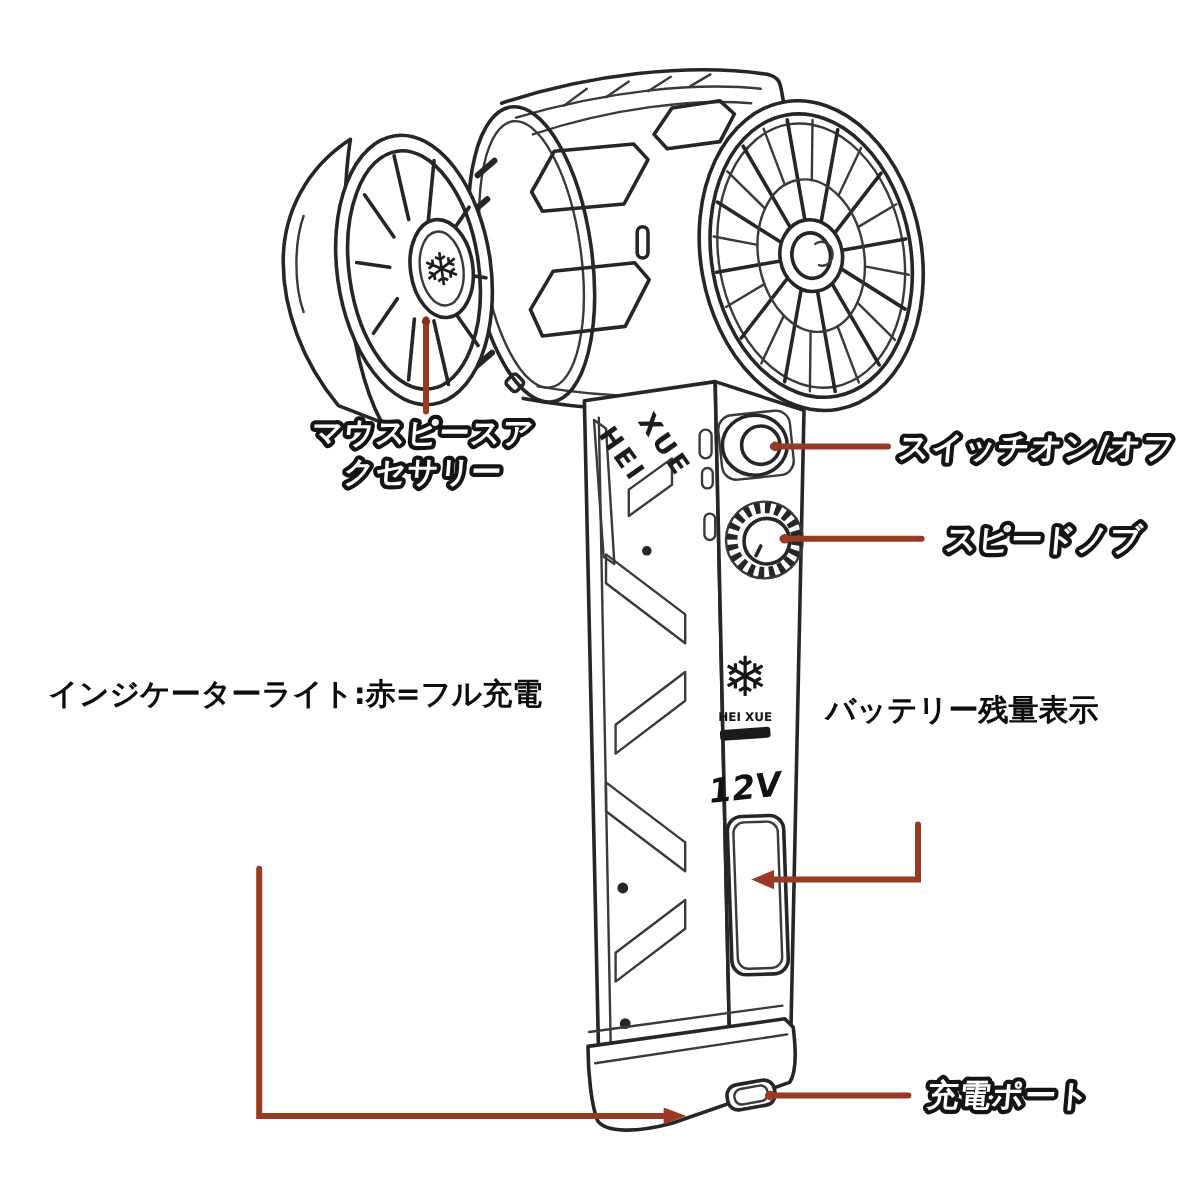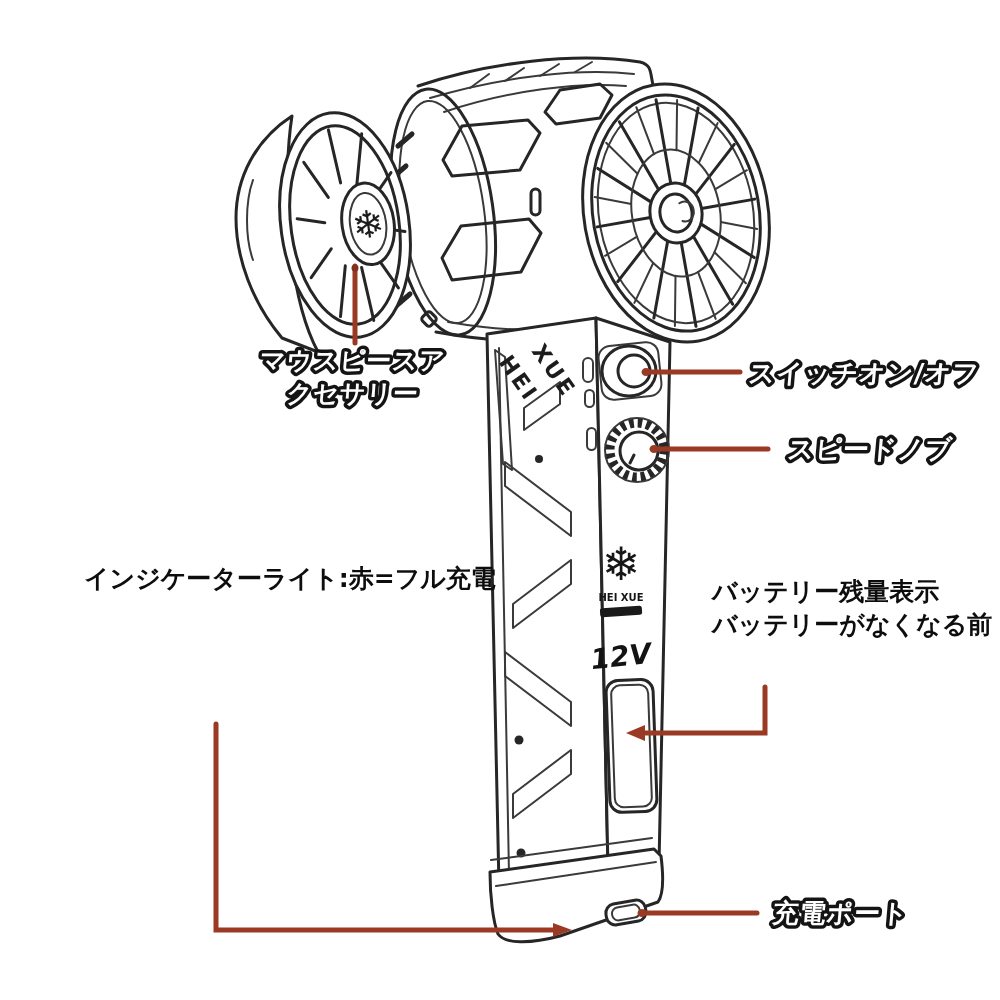--- a/index.html
+++ b/index.html
@@ -211,22 +211,21 @@
       <text class="outlabel" font-size="26">スイッチオン/オフ</text>
     </g>
     <g transform="translate(787,458) skewX(-5)">
       <text class="outlabel" font-size="26">スピードノブ</text>
     </g>
     <g transform="translate(772,922) skewX(-5)">
       <text class="outlabel" font-size="26">充電ポート</text>
     </g>
   </svg>
 
-  <div class="note" style="left:40px;top:562px;margin-left:44px;">
+  <div class="note" style="left:40px;top:562px;">
     <div>インジケーターライト:赤=フル充電</div>
   </div>
 
-  <div class="note" style="left:712px;top:575px;line-height:33px;">
+  <div class="note" style="left:688px;top:575px;line-height:33px;">
     <div>バッテリー残量表示</div>
-    <div>バッテリーがなくなる前</div>
   </div>
 
 </div>
 
 </body></html>

